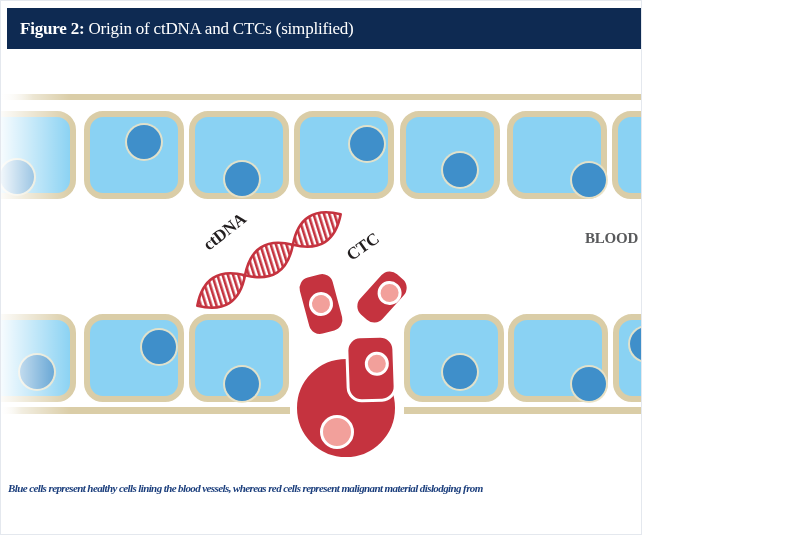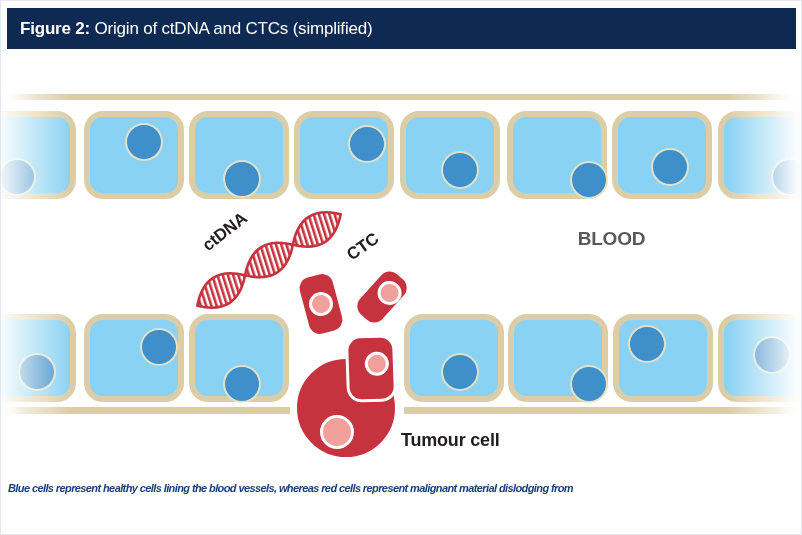--- a/index.html
+++ b/index.html
@@ -1,21 +1,21 @@
 <!DOCTYPE html>
 <html style="--background: #FFFFFF; --header-bg: #0E2A52; --header-text: #FFFFFF; --cell-fill: #8AD2F3; --cell-border: #DACDA7; --cell-nucleus: #3F8FCA; --malignant-red: #C5333F; --malignant-nucleus: #F2A09B; --label-text: #221E1F; --blood-label-text: #58595B; --caption-text: #1B3E7C;"><head>
 <meta charset="utf-8">
 <style>
   * { margin:0; padding:0; box-sizing:border-box; }
   html,body { background:#fff; }
   .page {
-    position:relative; width:802px; height:535px; overflow:hidden;
+    position:relative; width:642px; height:535px; overflow:hidden;
     background:var(--background,#fff);
     border:1px solid #e4e8ee;
-    font-family:Liberation Sans, sans-serif;
+    font-family:Liberation Serif, serif;
   }
   
   .header {
     position:absolute; left:6px; top:7px; width:789px; height:41px;
     background:var(--header-bg); color:var(--header-text);
     line-height:41px; padding-left:13px; font-size:17px; letter-spacing:-0.2px;
     white-space:nowrap;
   }
   .header .b { font-weight:700; }
   
@@ -59,21 +59,21 @@
   .ctc-mid   { left:345px; top:286px; width:50px; height:67px; border-radius:15px; transform:rotate(-2deg); z-index:33; }
 
   
   .helix { position:absolute; left:172px; top:145px; z-index:25; }
   .lbl { position:absolute; font-weight:700; font-size:17px; color:var(--label-text); z-index:40; white-space:nowrap; letter-spacing:-0.2px; }
   .lbl-ctdna { left:178px; top:173px; width:92px; text-align:center; transform:rotate(-38deg); }
   .lbl-ctc   { left:329px; top:188px; width:66px; text-align:center; transform:rotate(-35deg); }
   .lbl-tumour { left:400px; top:381px; font-size:18px; }
   .lbl-blood {
     left:538px; top:177px; width:145px; text-align:center;
-    color:var(--blood-label-text); line-height:25px; font-size:19px; z-index:40;
+    color:var(--blood-label-text); line-height:25px; font-size:15px; z-index:40;
     position:absolute; font-weight:700; letter-spacing:-0.2px;
   }
   
   .caption {
     position:absolute; left:7px; top:472px; width:794px;
     color:var(--caption-text); font-style:italic; font-weight:700;
     font-size:11px; letter-spacing:-0.6px; line-height:30px; white-space:nowrap;
   }
 </style>
 </head>
@@ -167,21 +167,20 @@
         <path d="M -28.4 0 Q 0 -30 28.3 0 Q 0 30 -28.4 0 Z" fill="url(#dnaHatch)" stroke="#C5333F" stroke-width="2.6" stroke-linejoin="round"></path>
         <path d="M 28.3 0 Q 56.7 -30 85 0 Q 56.7 30 28.3 0 Z" fill="url(#dnaHatch)" stroke="#C5333F" stroke-width="2.6" stroke-linejoin="round"></path>
       </g>
     </svg>
 
     <div class="lbl lbl-ctdna">ctDNA</div>
     <div class="lbl lbl-ctc">CTC</div>
     <div class="lbl-blood">
       <div>BLOOD</div>
     </div>
-    <div class="lbl lbl-tumour">Tumour cell</div>
 
   </div>
 
   <div class="caption">
     <div>Blue cells represent healthy cells lining the blood vessels, whereas red cells represent malignant material dislodging from</div>
   </div>
 
 </div>
 
 </body></html>

